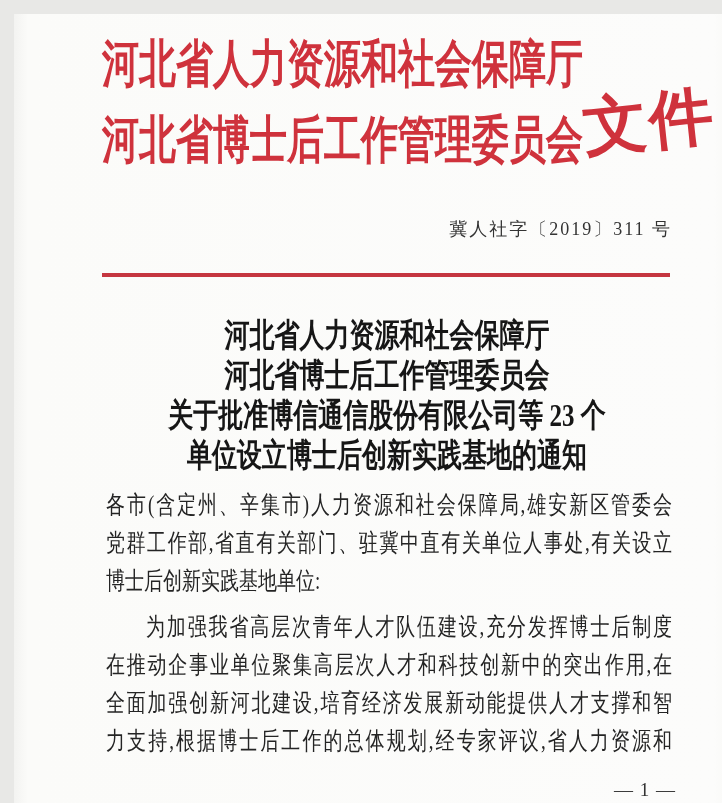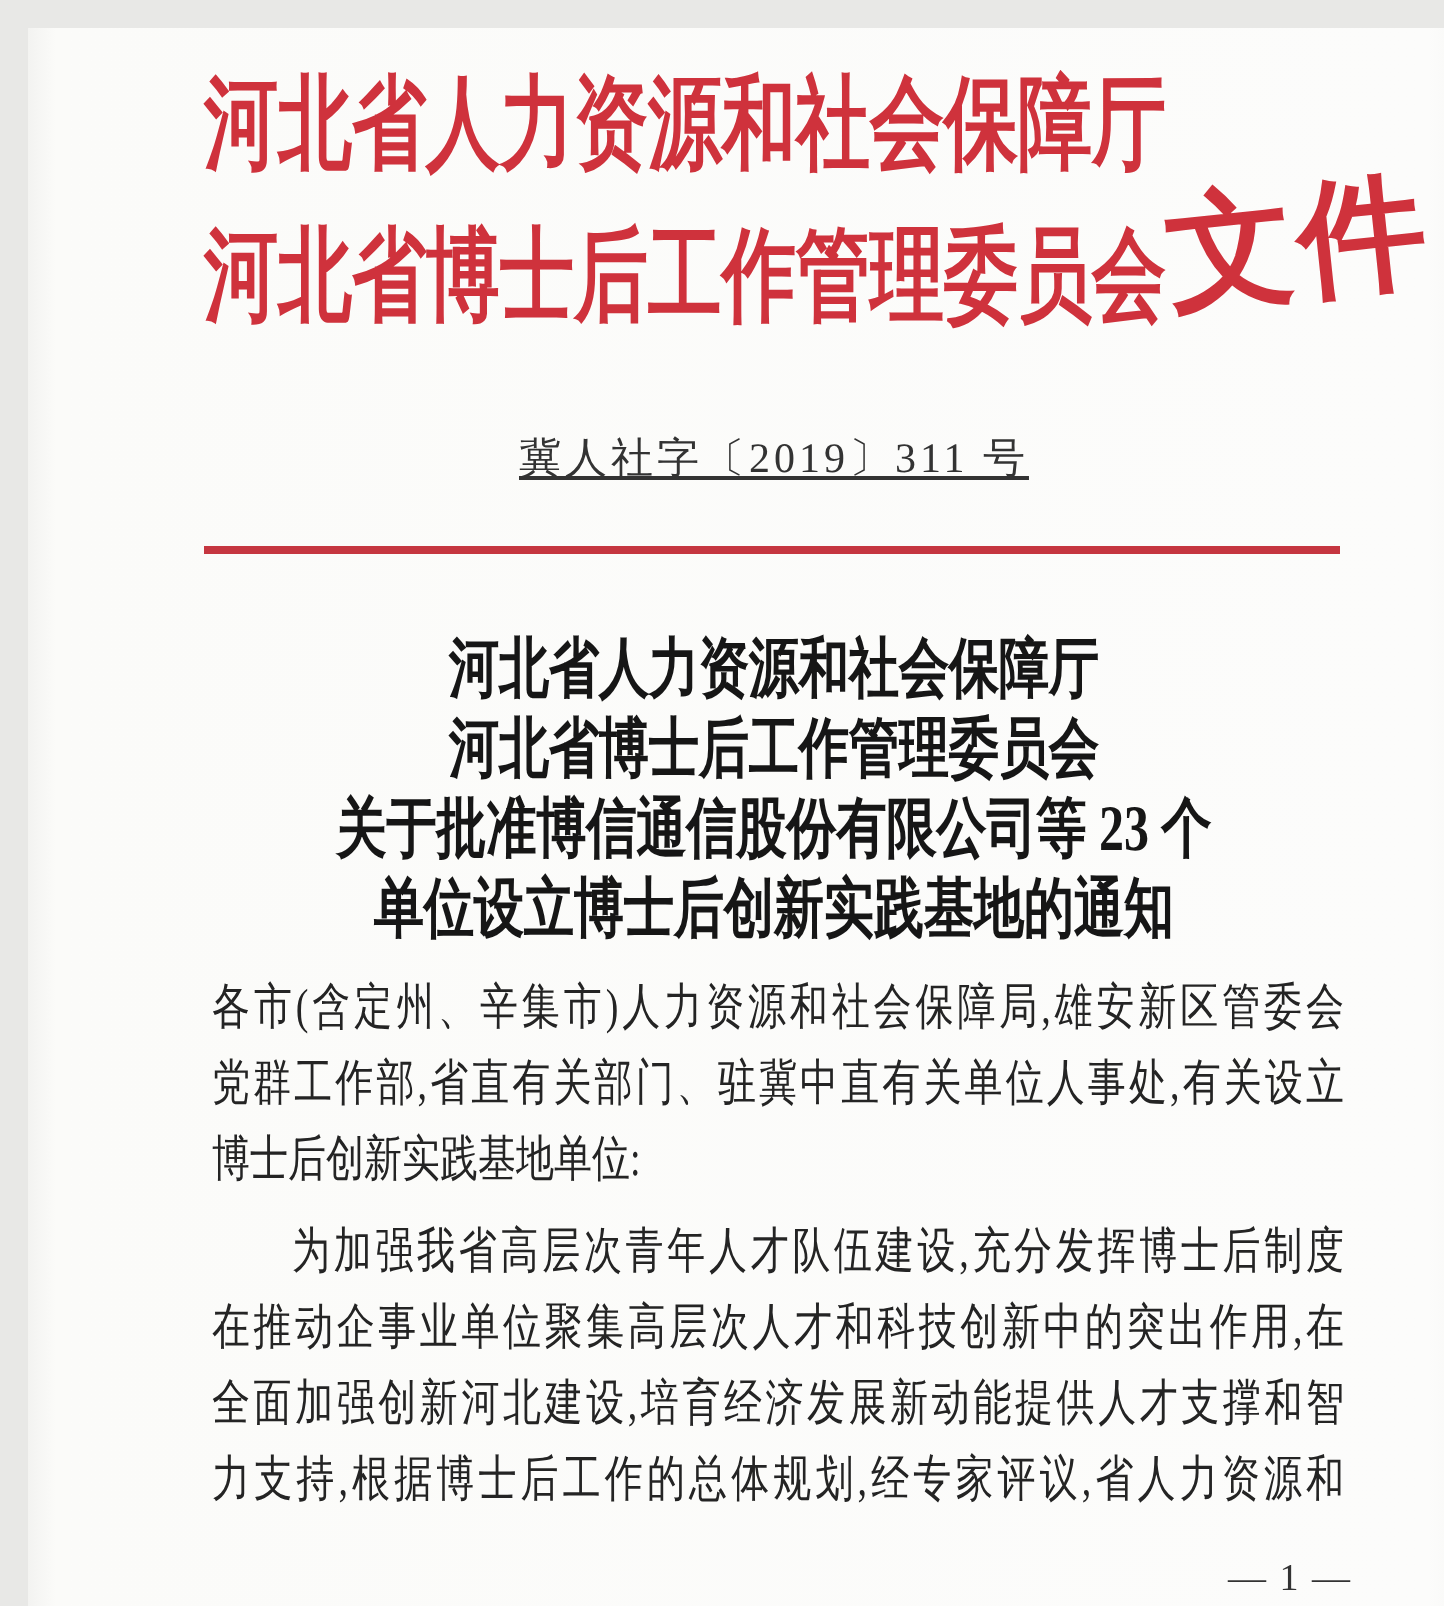--- a/index.html
+++ b/index.html
@@ -24,21 +24,21 @@
   .doc-type {
     font-weight:bold; font-size:64px; letter-spacing:2px; white-space:nowrap;
     color:var(--header-red,#cf323c);
     margin-left:0px; margin-top:52px;
     transform:rotate(-6deg); transform-origin:50% 50%;
   }
 
   
   .doc-number {
     position:absolute; left:88px; top:200px; width:570px; height:30px; line-height:30px;
-    text-align:center; font-size:21px; letter-spacing:2px; color:#333;text-decoration:underline;
+    text-align:right; font-size:18px; letter-spacing:2px; color:#333;
   }
 
   
   .red-rule {
     position:absolute; left:88px; top:259px; width:568px; height:4px;
     background:var(--rule-red,#c53640);
   }
 
   
   .title { position:absolute; left:88px; top:302px; width:570px; text-align:center; color:#161616; }

